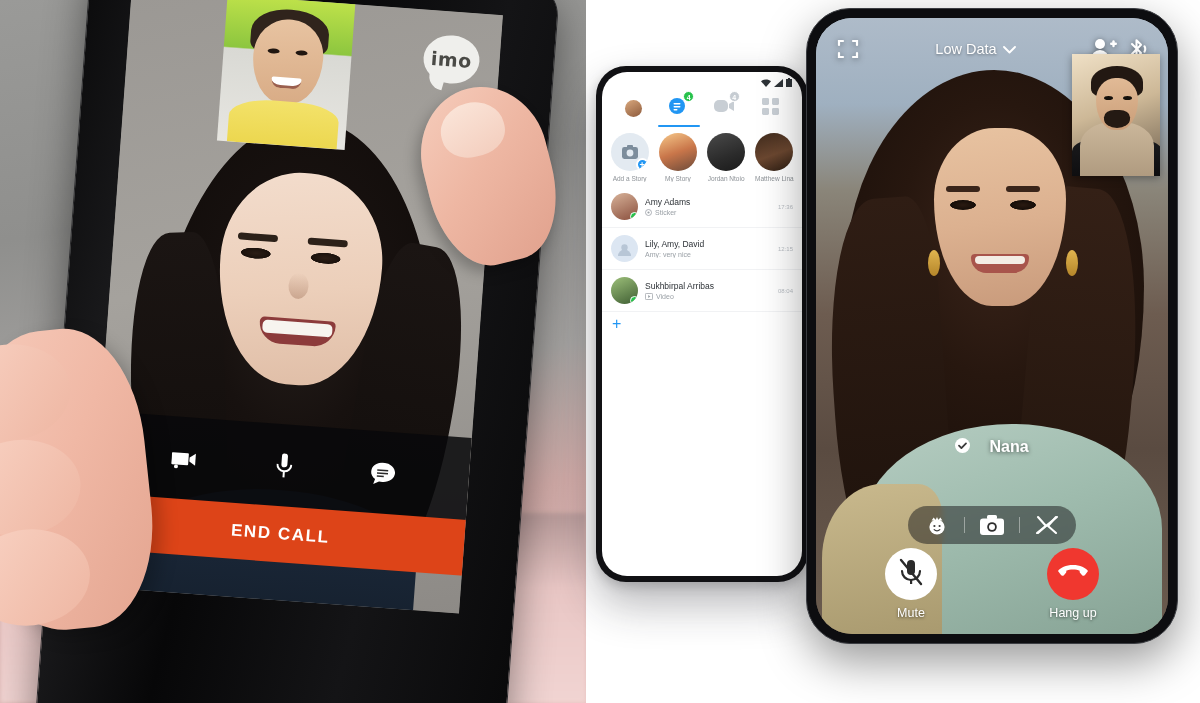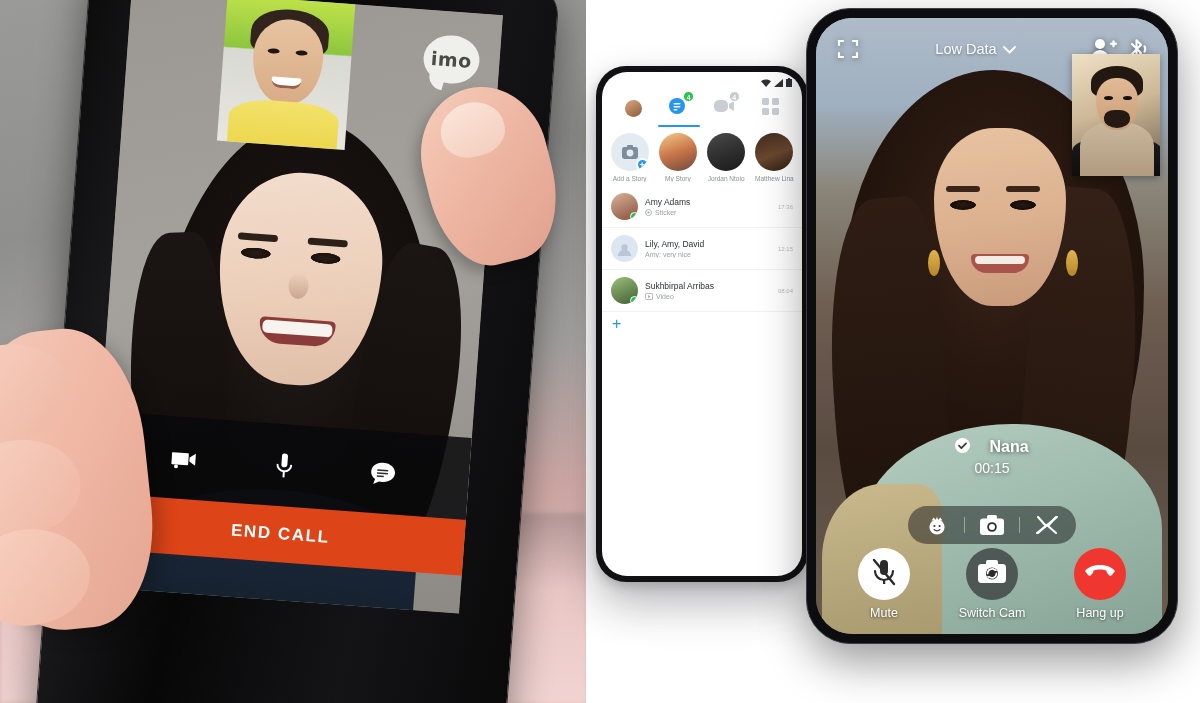--- a/index.html
+++ b/index.html
@@ -535,21 +535,20 @@
       <div id="rp-callerinfo">
         <div id="rp-name">
           <span>
             <svg width="15" height="15" viewBox="0 0 15 15">
                 <circle cx="7.5" cy="7.5" r="7.5" fill="#fff"></circle>
                 <path d="M4 7.7l2.4 2.4L11 5.4" stroke="#3b3b3b" stroke-width="1.8" fill="none" stroke-linecap="round" stroke-linejoin="round"></path>
               </svg>
           </span>
           <span>Nana</span>
         </div>
-        <div id="rp-timer">00:15</div>
       </div>
 
       <div id="rp-pill">
         <span class="pill-ico">
           <svg width="22" height="22" viewBox="0 0 22 22">
               <circle cx="11" cy="13" r="7.6" fill="#fff"></circle>
               <path d="M5.6 6.6l2.1-3 1.9 2.4L11 3l1.4 3 1.9-2.4 2.1 3z" fill="#fff"></path>
               <circle cx="8.4" cy="12" r="1.1" fill="#3a3a3a"></circle>
               <circle cx="13.6" cy="12" r="1.1" fill="#3a3a3a"></circle>
               <path d="M8.2 15.6a4 4 0 005.6 0" stroke="#3a3a3a" stroke-width="1.3" fill="none" stroke-linecap="round"></path>
@@ -583,34 +582,20 @@
                 <rect x="9" y="2" width="8" height="15" rx="4" fill="#2b2b2b"></rect>
                 <path d="M4 13a9 9 0 0018 0" stroke="#2b2b2b" stroke-width="2.2" fill="none" stroke-linecap="round"></path>
                 <rect x="12" y="21" width="2.2" height="5" fill="#2b2b2b"></rect>
                 <path d="M3 2l20 24" stroke="#2b2b2b" stroke-width="2.4" stroke-linecap="round"></path>
               </svg>
             </span>
           </div>
           <div class="bc-lbl">Mute</div>
         </div>
 
-        <div class="bc">
-          <div class="bc-circle">
-            <span>
-              <svg width="28" height="23" viewBox="0 0 28 23">
-                <rect x="0" y="4" width="28" height="19" rx="3.4" fill="#fff"></rect>
-                <rect x="8" y="0" width="12" height="5" rx="1.8" fill="#fff"></rect>
-                <circle cx="14" cy="13.4" r="6" fill="#2b2b2b"></circle>
-                <path d="M9.6 13.4a4.4 4.4 0 017.4-3.2M18.4 13.4a4.4 4.4 0 01-7.4 3.2" stroke="#fff" stroke-width="1.7" fill="none" stroke-linecap="round"></path>
-                <path d="M17.4 8.6l-.4 2.3 2.3-.5M10.6 18.2l.4-2.3-2.3.5" fill="#fff"></path>
-              </svg>
-            </span>
-          </div>
-          <div class="bc-lbl">Switch Cam</div>
-        </div>
 
 
         <div class="bc">
           <div class="bc-circle red">
             <span>
               <svg width="30" height="16" viewBox="0 0 30 16">
                 <path d="M15 1C8 1 2.2 3.6 0 7.1l3 4c.9 1.2 2.3.7 3.1-.2l1.9-2.2c.5-.6.4-1.3.2-1.9C10 5.9 12.4 5.5 15 5.5s5 .4 6.8 1.3c-.2.6-.3 1.3.2 1.9l1.9 2.2c.8.9 2.2 1.4 3.1.2l3-4C27.8 3.6 22 1 15 1z" fill="#fff"></path>
               </svg>
             </span>
           </div>

